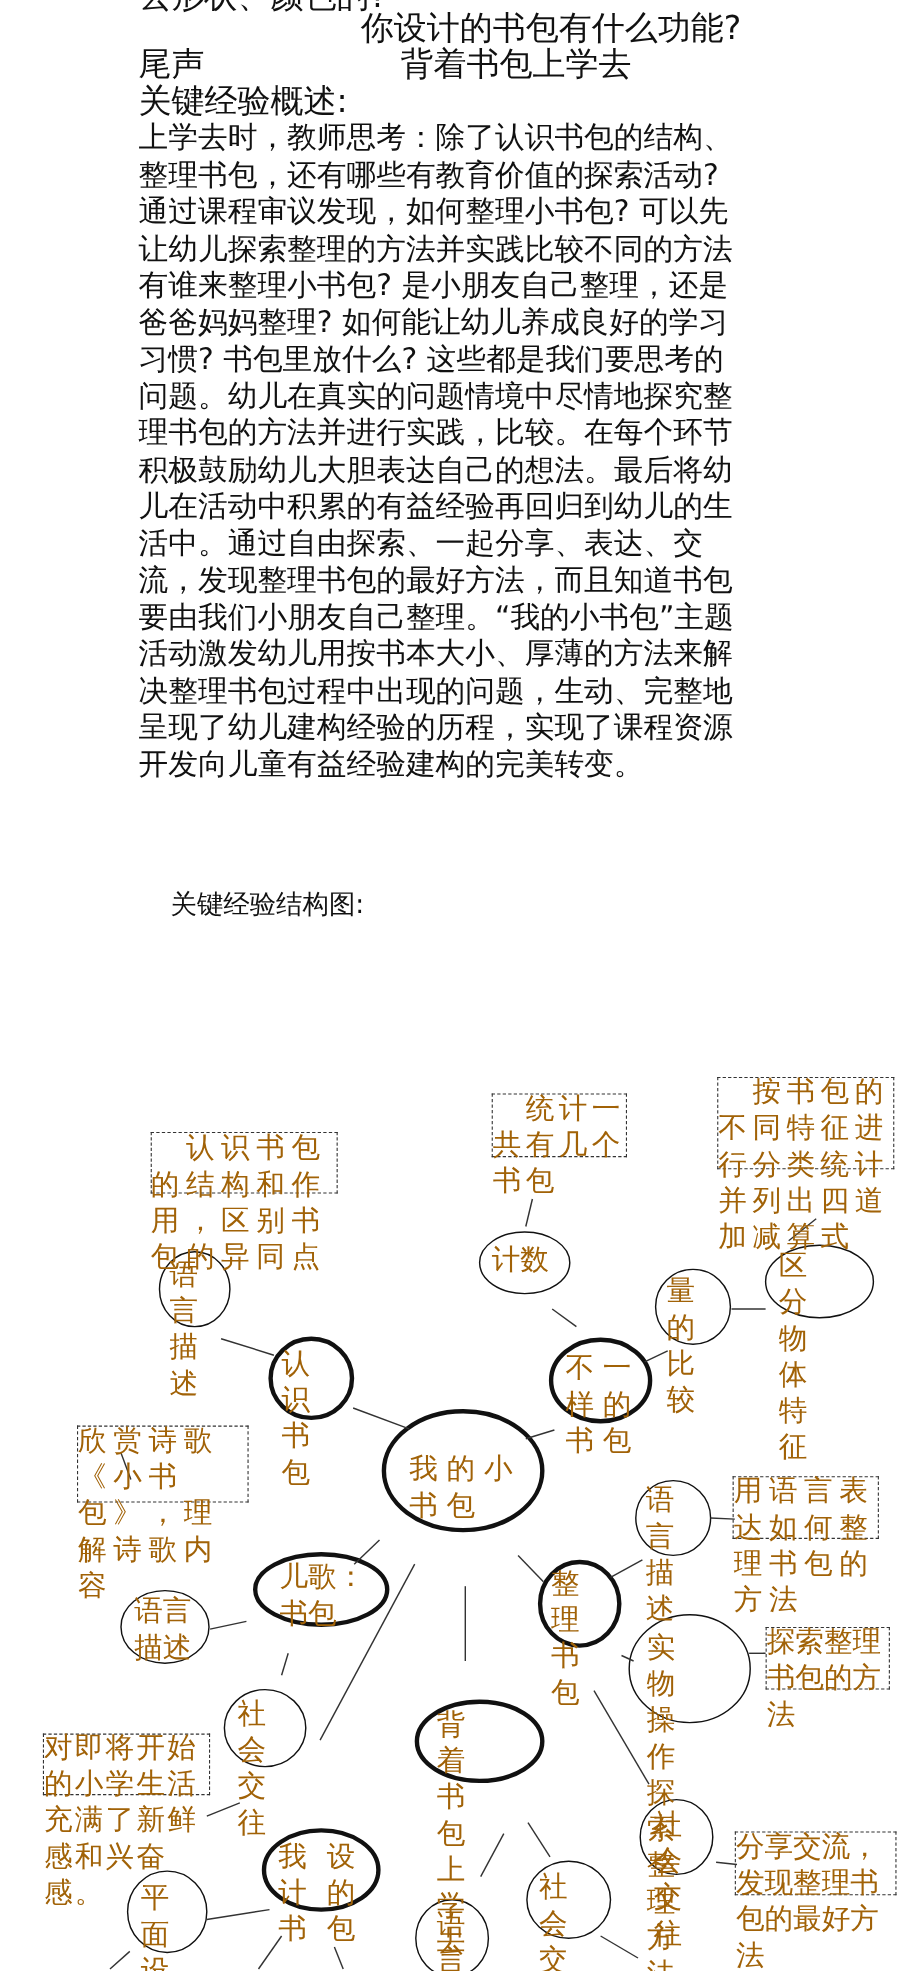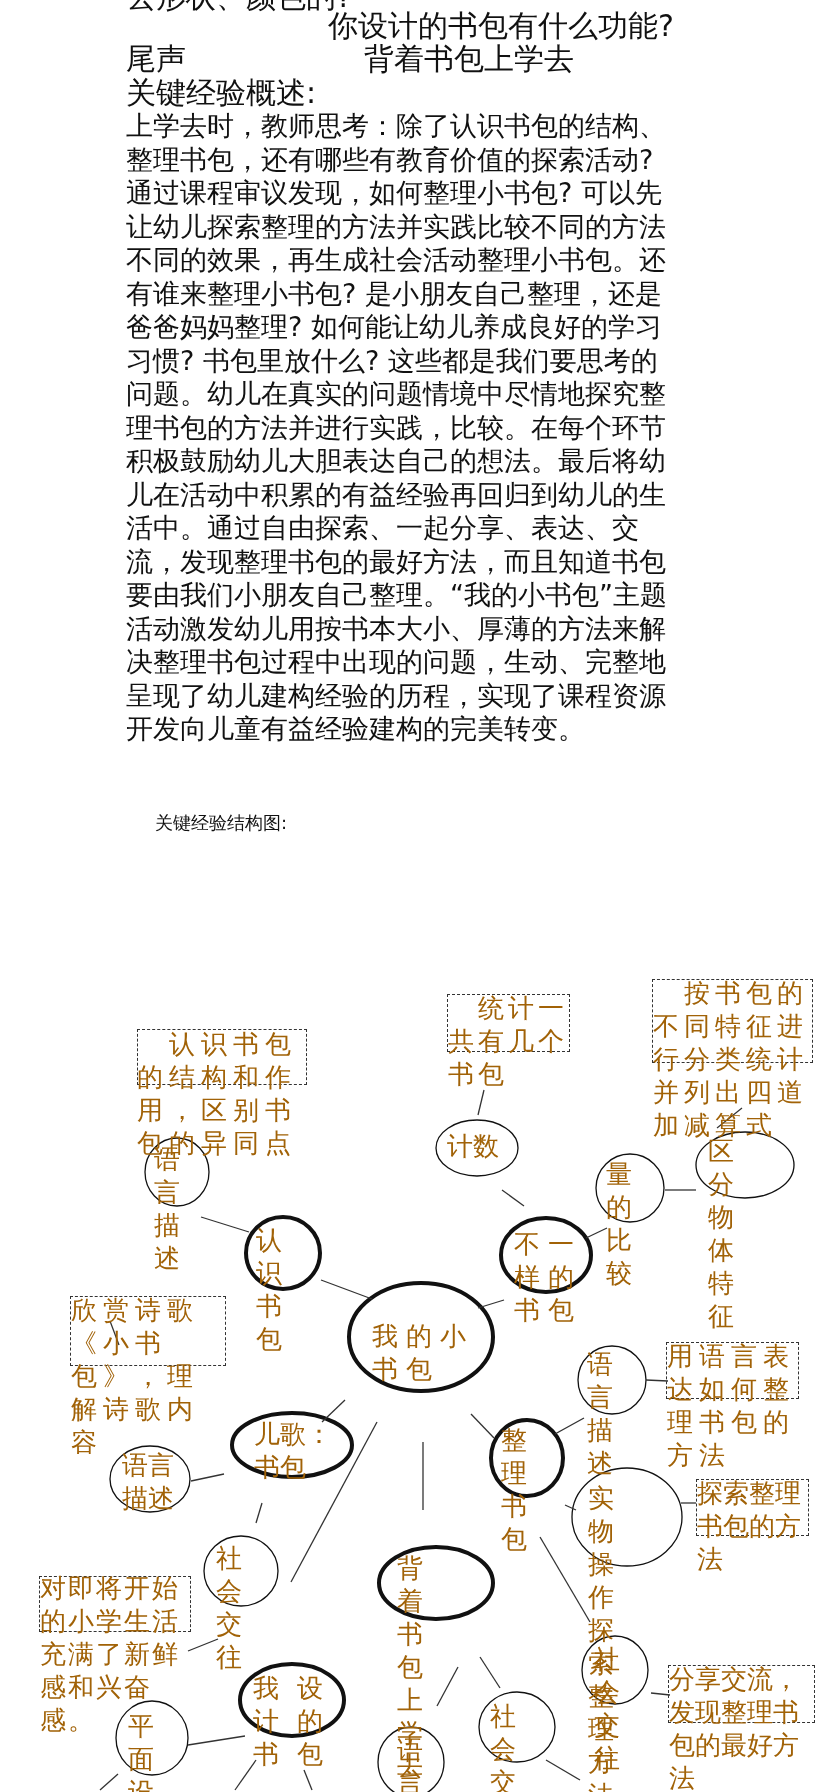--- a/index.html
+++ b/index.html
@@ -20,38 +20,37 @@
 <div class="line" style="left:328px; top:9px;">你设计的书包有什么功能?</div>
 <div class="line" style="left:126px; top:42px;">尾声</div>
 <div class="line" style="left:364px; top:42px;">背着书包上学去</div>
 <div class="line bold" style="left:126px; top:76px;">关键经验概述:</div>
 
 <div class="para">
   <div>上学去时，教师思考：除了认识书包的结构、</div>
   <div>整理书包，还有哪些有教育价值的探索活动?</div>
   <div>通过课程审议发现，如何整理小书包? 可以先</div>
   <div>让幼儿探索整理的方法并实践比较不同的方法</div>
-  <div>不同的效果，再生成社会活动整理小书包。还</div>
   <div>有谁来整理小书包? 是小朋友自己整理，还是</div>
   <div>爸爸妈妈整理? 如何能让幼儿养成良好的学习</div>
   <div>习惯? 书包里放什么? 这些都是我们要思考的</div>
   <div>问题。幼儿在真实的问题情境中尽情地探究整</div>
   <div>理书包的方法并进行实践，比较。在每个环节</div>
   <div>积极鼓励幼儿大胆表达自己的想法。最后将幼</div>
   <div>儿在活动中积累的有益经验再回归到幼儿的生</div>
   <div>活中。通过自由探索、一起分享、表达、交</div>
   <div>流，发现整理书包的最好方法，而且知道书包</div>
   <div>要由我们小朋友自己整理。“我的小书包”主题</div>
   <div>活动激发幼儿用按书本大小、厚薄的方法来解</div>
   <div>决整理书包过程中出现的问题，生动、完整地</div>
   <div>呈现了幼儿建构经验的历程，实现了课程资源</div>
   <div>开发向儿童有益经验建构的完美转变。</div>
 </div>
 
-<div class="line bold" style="left:155px; top:806px; font-size:18px;">关键经验结构图:</div>
+<div class="line bold" style="left:155px; top:806px; font-size:24px;">关键经验结构图:</div>
 
 <svg class="diagram" width="828" height="1792" viewBox="0 0 828 1792">
   <g fill="none" stroke="#111">
 
     <ellipse cx="421" cy="1337" rx="72" ry="54" stroke-width="4"></ellipse>
     <ellipse cx="283" cy="1253" rx="37" ry="36" stroke-width="4"></ellipse>
     <ellipse cx="546" cy="1255" rx="45" ry="37" stroke-width="4"></ellipse>
     <ellipse cx="292" cy="1445" rx="60" ry="32" stroke-width="4"></ellipse>
     <ellipse cx="527" cy="1458" rx="36" ry="38" stroke-width="4"></ellipse>
     <ellipse cx="436" cy="1583" rx="57" ry="36" stroke-width="4"></ellipse>

